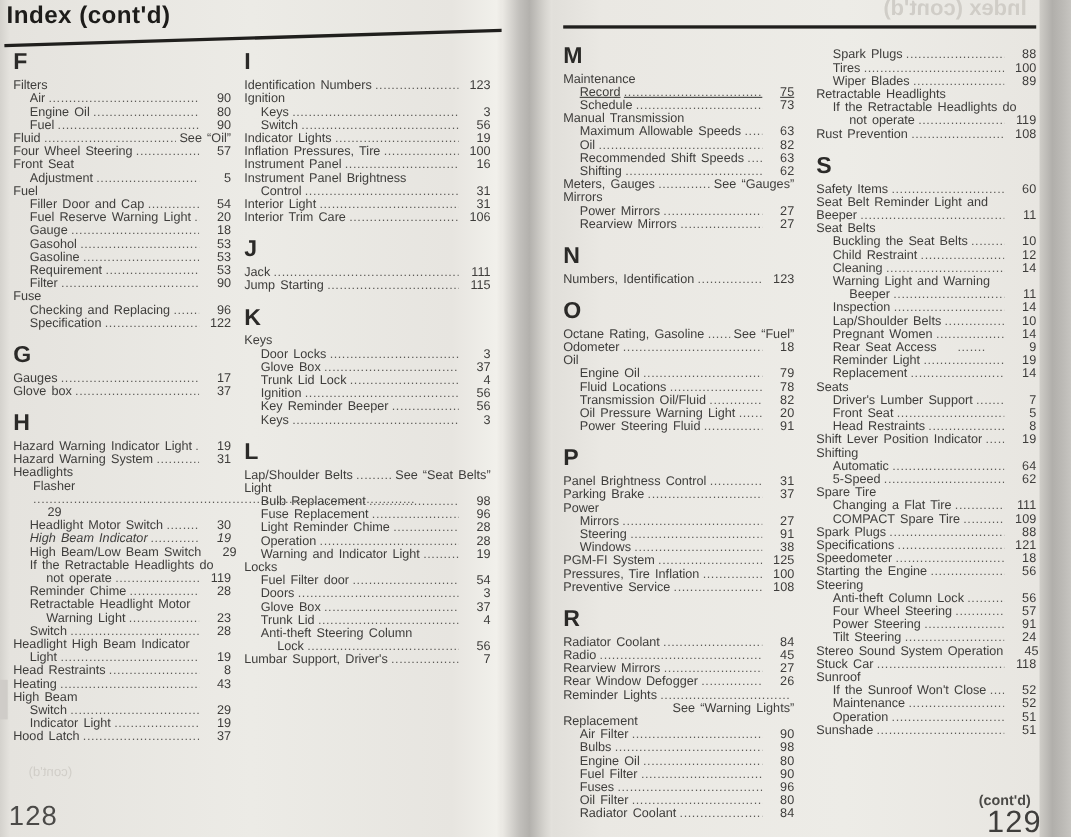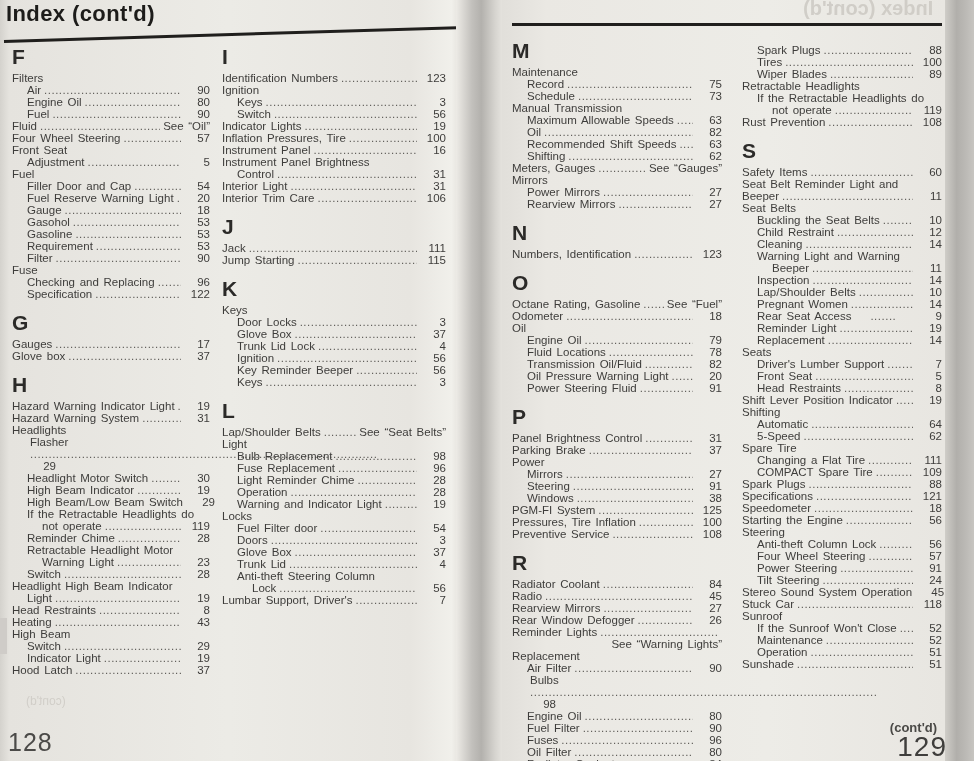--- a/index.html
+++ b/index.html
@@ -184,21 +184,21 @@
           <div class="entry" style="padding-left: 15px; flex-direction: column;">
             <span class="t">Flasher</span>
             <span class="leader"></span>
             <span class="p">29</span>
           </div>
           <div class="entry" style="padding-left: 15px;">
             <span class="t">Headlight Motor Switch</span>
             <span class="leader"></span>
             <span class="p">30</span>
           </div>
-          <div class="entry" style="padding-left: 15px;">
+          <div class="entry" style="padding-left: 15px; font-style: italic;">
             <span class="t">High Beam Indicator</span>
             <span class="leader"></span>
             <span class="p">19</span>
           </div>
           <div class="entry" style="padding-left: 15px;">
             <span class="t">High Beam/Low Beam Switch</span>
             <span class="leader"></span>
             <span class="p">29</span>
           </div>
           <div class="entry" style="padding-left: 15px;">
@@ -451,21 +451,21 @@
 
   <div class="page page-right">
     <div class="ghost ghost-title">Index (cont'd)</div>
     <div class="rule rule-right"></div>
     <div class="col p1c0">
         <div class="block">
           <div class="letter">M</div>
           <div class="entry">
             <span class="t">Maintenance</span>
           </div>
-          <div class="entry" style="padding-left: 15px;">
+          <div class="entry" style="padding-left: 15px; text-decoration: underline;">
             <span class="t">Record</span>
             <span class="leader"></span>
             <span class="p">75</span>
           </div>
           <div class="entry" style="padding-left: 15px;">
             <span class="t">Schedule</span>
             <span class="leader"></span>
             <span class="p">73</span>
           </div>
           <div class="entry">
@@ -635,21 +635,21 @@
             <span class="t">See “Warning Lights”</span>
           </div>
           <div class="entry">
             <span class="t">Replacement</span>
           </div>
           <div class="entry" style="padding-left: 15px;">
             <span class="t">Air Filter</span>
             <span class="leader"></span>
             <span class="p">90</span>
           </div>
-          <div class="entry" style="padding-left: 15px; flex-direction: column;">
+          <div class="entry" style="padding-left: 15px;">
             <span class="t">Bulbs</span>
             <span class="leader"></span>
             <span class="p">98</span>
           </div>
           <div class="entry" style="padding-left: 15px;">
             <span class="t">Engine Oil</span>
             <span class="leader"></span>
             <span class="p">80</span>
           </div>
           <div class="entry" style="padding-left: 15px;">

